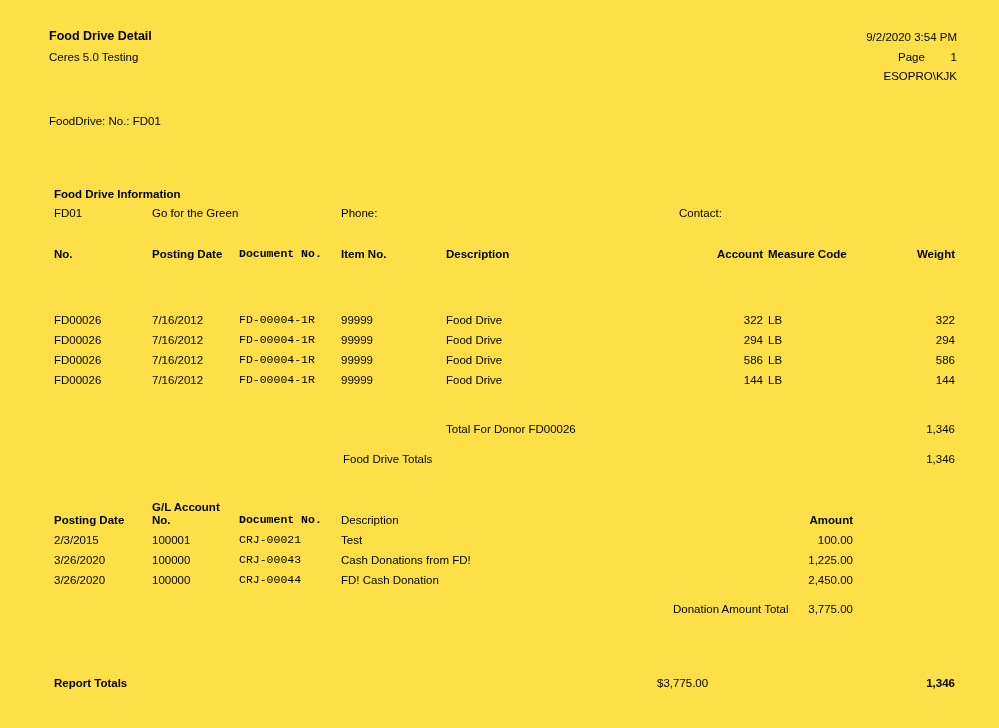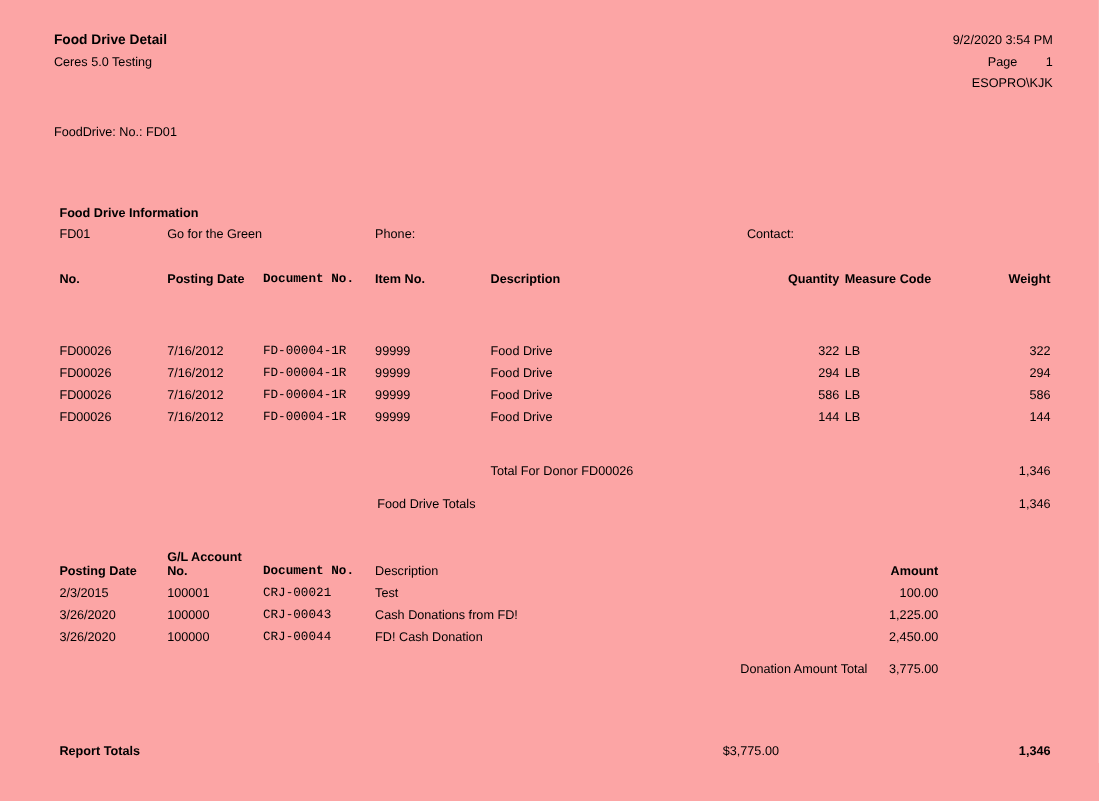--- a/index.html
+++ b/index.html
@@ -1,20 +1,20 @@
 <!DOCTYPE html>
 <html><head>
 <meta charset="utf-8">
 <style>
   html,body { margin:0; padding:0; background:#e9e9e9; }
   .page {
     position: relative;
     width: 999px;
     height: 728px;
-    background: #fca5a5;
+    background: #fde047;
     font-family: "Liberation Sans", "DejaVu Sans", sans-serif;
     font-size: 11.5px;
     line-height: 14px;
     color: #000000;
     overflow: hidden;
   }
   .cell { position: absolute; white-space: nowrap; }
   .bold { font-weight: bold; }
   .title { font-size: 12.5px; }
   .pre { white-space: pre; }
@@ -51,21 +51,21 @@
     <span class="c-item">Phone:</span>
     <span style="left:679px">Contact:</span>
   </div>
 
   <div class="row bold" style="top:247px">
     <span class="c-no">No.</span>
     <span class="c-pd">Posting Date</span>
     <span class="c-doc">Document No.</span>
     <span class="c-item">Item No.</span>
     <span class="c-desc">Description</span>
-    <span class="c-qty">Quantity</span>
+    <span class="c-qty">Account</span>
     <span class="c-uom">Measure Code</span>
     <span class="c-wt">Weight</span>
   </div>
 
   <div class="row" style="top:313px">
     <span class="c-no">FD00026</span>
     <span class="c-pd">7/16/2012</span>
     <span class="c-doc">FD-00004-1R</span>
     <span class="c-item">99999</span>
     <span class="c-desc">Food Drive</span>

